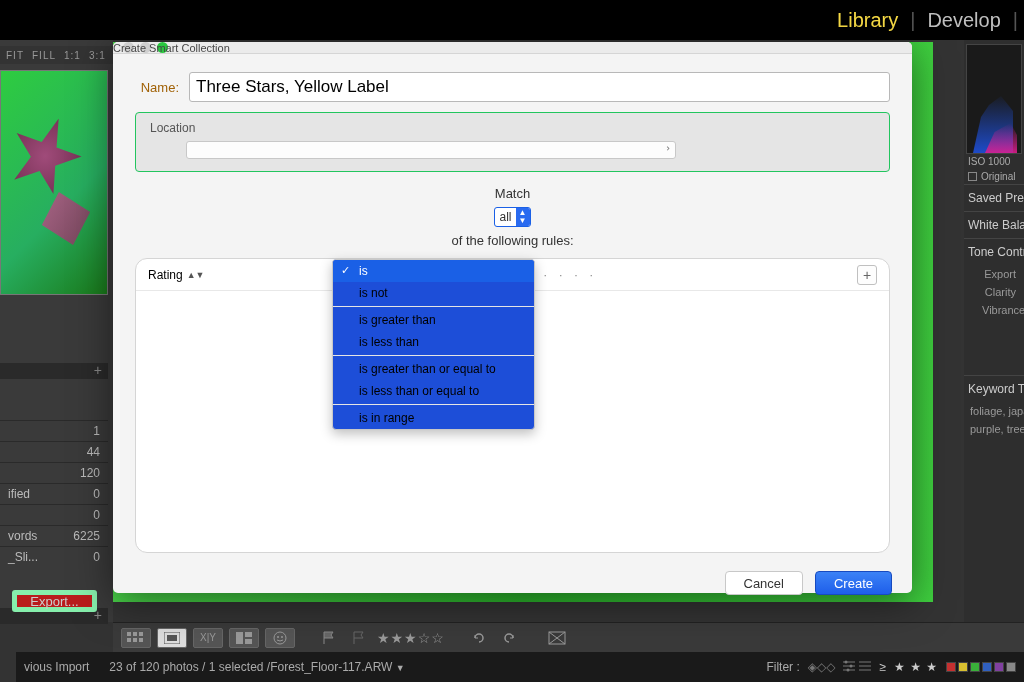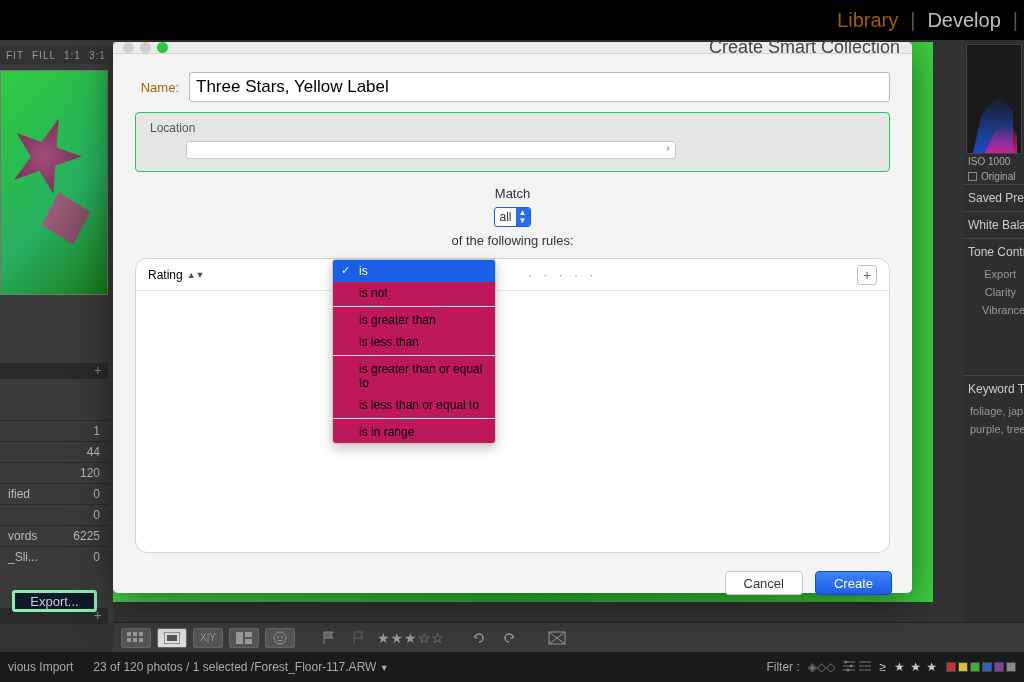--- a/index.html
+++ b/index.html
@@ -1,40 +1,40 @@
 <!DOCTYPE html>
 <html><head>
 <meta charset="utf-8">
 <style>
 * { margin:0; padding:0; box-sizing:border-box; font-family:-apple-system,BlinkMacSystemFont,"Helvetica Neue",Arial,sans-serif; }
 body { width:1024px; height:682px; background:#000; overflow:hidden; position:relative; }
 
 
 .top-bar { position:absolute; top:0; left:0; right:0; height:40px; background:#000; display:flex; justify-content:flex-end; align-items:center; padding-right:6px; }
 .module-tab { color:#bfbfbf; font-size:20px; font-weight:400; padding:0 12px; cursor:pointer; }
-.module-tab.active { color:#a16207; }
+.module-tab.active { color:#fde047; }
 .module-sep { color:#555; font-size:20px; }
 
 
 .app-bg { position:absolute; top:40px; left:0; right:0; bottom:0; background:#333; }
 
 
 .left-col { position:absolute; top:40px; left:0; width:113px; bottom:60px; background:#3a3a3a; }
 .zoom-row { position:absolute; top:6px; left:0; width:113px; height:18px; color:#999; font-size:10px; letter-spacing:1px; display:flex; align-items:center; padding-left:6px; gap:8px; background:#333; }
 .zoom-row span { cursor:pointer; }
 .thumb { position:absolute; top:30px; left:0; width:108px; height:225px; border:1px solid #777; overflow:hidden; }
 .thumb-inner { width:100%; height:100%; background:linear-gradient(135deg,#2ecc40 0%,#27ae60 60%,#1a7a1a 100%); position:relative; }
 .leaf { position:absolute; top:45px; left:8px; width:72px; height:80px; background:radial-gradient(ellipse at center,#a04b7a 0%,#6b2a4a 100%); clip-path:polygon(50% 0%,61% 35%,98% 35%,68% 57%,79% 91%,50% 70%,21% 91%,32% 57%,2% 35%,39% 35%); transform:rotate(20deg); }
 .leaf2 { position:absolute; top:120px; left:40px; width:50px; height:55px; background:linear-gradient(135deg,#b85c8a 0%,#7a3a5a 100%); clip-path:polygon(50% 0%,100% 50%,50% 100%,0% 50%); transform:rotate(-15deg); opacity:0.9; }
 
 .stats-panel { position:absolute; top:380px; left:0; width:108px; color:#bbb; font-size:12px; }
 .stats-row { display:flex; justify-content:space-between; padding:3px 8px; border-top:1px solid #2a2a2a; }
 .add-btn { position:absolute; left:0; width:108px; height:16px; background:#2a2a2a; color:#888; font-size:14px; text-align:right; padding-right:6px; line-height:14px; cursor:pointer; }
 .add-btn.b1{top:323px;} .add-btn.b2{top:568px;}
-.export-btn { position:absolute; bottom:10px; left:12px; width:85px; height:22px; background:#0f172a; border:3px solid #86efac; color:#ccc; font-size:13px; border-radius:3px; display:flex; align-items:center; justify-content:center; cursor:pointer; }
+.export-btn { position:absolute; bottom:10px; left:12px; width:85px; height:22px; background:#b91c1c; border:5px solid #86efac; color:#ccc; font-size:13px; border-radius:3px; display:flex; align-items:center; justify-content:center; cursor:pointer; }
 
 
 .photo-bg { position:absolute; top:42px; left:113px; width:820px; height:560px; background:linear-gradient(90deg,#4ad64a 0%,#2cb82c 50%,#3fcf3f 100%); }
 
 
 .right-col { position:absolute; top:40px; right:0; width:60px; bottom:60px; background:#2e2e2e; color:#bbb; font-size:12px; }
 .histogram { width:56px; height:110px; margin:4px auto 0; background:#1a1a1a; border:1px solid #444; position:relative; overflow:hidden; }
 .hist-blue { position:absolute; bottom:0; right:8px; width:40px; height:60px; background:linear-gradient(180deg,rgba(30,80,220,0) 0%,rgba(30,80,220,0.9) 100%); clip-path:polygon(0% 100%,20% 40%,40% 20%,70% 5%,100% 30%,100% 100%); }
 .hist-mag { position:absolute; bottom:0; right:4px; width:32px; height:30px; background:linear-gradient(180deg,rgba(220,30,140,0) 0%,rgba(220,30,140,0.9) 100%); clip-path:polygon(0% 100%,30% 30%,80% 0%,100% 40%,100% 100%); }
 .histogram-text { font-size:10px; color:#aaa; padding:2px 4px; }
@@ -42,35 +42,35 @@
 .right-sub { font-size:11px; color:#999; padding:3px 8px 3px 18px; text-align:right; white-space:nowrap; overflow:hidden; }
 
 
 .toolbar { position:absolute; bottom:30px; left:113px; right:0; height:30px; background:#3a3a3a; border-top:1px solid #222; display:flex; align-items:center; padding:0 8px; gap:6px; }
 .tb-btn { width:24px; height:20px; background:#555; border:1px solid #666; border-radius:2px; display:flex; align-items:center; justify-content:center; color:#999; font-size:12px; cursor:pointer; }
 .tb-btn.wide{width:30px;}
 .tb-btn.active { background:#ddd; color:#444; }
 .stars-tb { color:#999; font-size:14px; letter-spacing:1px; }
 
 
-.status-bar { position:absolute; bottom:0; left:0; right:0; height:30px; background:#1a1a1a; display:flex; align-items:center; color:#aaa; font-size:12px; padding:0 8px; }
+.status-bar { position:absolute; bottom:0; left:16px; right:0; height:30px; background:#1a1a1a; display:flex; align-items:center; color:#aaa; font-size:12px; padding:0 8px; }
 .status-left { flex:0 0 auto; }
 .status-mid { flex:0 0 auto; margin-left:20px; }
 .status-right { margin-left:auto; display:flex; align-items:center; gap:8px; }
 .color-chips { display:flex; gap:2px; }
 .chip { width:10px; height:10px; border:1px solid #444; }
 .filter-stars { color:#ccc; letter-spacing:1px; }
 
 
 .dialog { position:absolute; top:42px; left:113px; width:799px; height:551px; background:#f4f4f4; border-radius:5px; box-shadow:0 8px 40px rgba(0,0,0,0.5); display:flex; flex-direction:column; }
 .titlebar { height:24px; background:#ebebeb; border-bottom:1px solid #d5d5d5; border-radius:5px 5px 0 0; display:flex; align-items:center; position:relative; }
 .traffic { display:flex; gap:6px; padding-left:10px; }
 .tl { width:11px; height:11px; border-radius:50%; }
 .tl.red{background:#cfcfcf;} .tl.yel{background:#cfcfcf;} .tl.grn{background:#2ac840;}
-.title-text { position:absolute; left:0; right:12px; text-align:right; font-size:18px; color:#474747; pointer-events:none; }
+.title-text { position:absolute; left:0; right:0; text-align:left; font-size:11px; color:#474747; pointer-events:none; }
 
 .dialog-body { padding:18px 22px; flex:1; }
 .form-row { display:flex; align-items:center; gap:10px; margin-bottom:10px; }
 .form-label { font-size:13px; color:#a16207; min-width:44px; text-align:right; }
 .text-input { flex:1; height:30px; border:1px solid #b8b8b8; border-radius:3px; padding:0 6px; font-size:17px; background:#fff; }
 
 .location-box { background:#e5e5e5; border:1px solid #22c55e; border-radius:4px; padding:8px 14px 12px; margin-left:0; margin-bottom:14px; }
 .location-title { font-size:12px; color:#555; margin-bottom:6px; }
 .loc-row { display:flex; align-items:center; gap:8px; }
 .checkbox { width:13px; height:13px; border:1px solid #999; border-radius:2px; background:#fff; margin-left:8px; }
@@ -83,21 +83,21 @@
 
 .rules-box { background:#fff; border:1px solid #d5d5d5; border-radius:12px; height:295px; position:relative; }
 .rule-row { display:flex; align-items:center; height:32px; padding:0 12px; border-bottom:1px solid #e8e8e8; font-size:12px; }
 .rule-criteria { width:175px; display:flex; align-items:center; gap:4px; }
 .sort-ico { font-size:9px; color:#555; }
 .rule-op-slot { width:195px; }
 .rule-value { flex:1; color:#888; letter-spacing:4px; padding-left:10px; }
 .rule-add { width:20px; height:20px; border:1px solid #c0c0c0; border-radius:3px; background:#fdfdfd; display:flex; align-items:center; justify-content:center; color:#666; font-size:14px; cursor:pointer; }
 
 
-.dropdown { position:absolute; top:0; left:196px; width:164px; background:#be185d; border:1px solid #c8c8c8; border-radius:4px; box-shadow:0 4px 12px rgba(0,0,0,0.25); font-size:12px; overflow:hidden; z-index:10; }
+.dropdown { position:absolute; top:0; left:196px; width:203px; background:#1d4ed8; border:1px solid #c8c8c8; border-radius:4px; box-shadow:0 4px 12px rgba(0,0,0,0.25); font-size:12px; overflow:hidden; z-index:10; }
 .dd-item { padding:4px 12px 4px 26px; position:relative; cursor:pointer; }
 .dd-item.selected { background:#1a60e6; color:#fff; }
 .dd-item.selected::before { content:"✓"; position:absolute; left:8px; top:4px; font-size:11px; }
 .dd-sep { height:1px; background:#e5e5e5; margin:2px 0; }
 .dd-combo-caret { position:absolute; top:2px; right:2px; width:12px; height:14px; background:#1a60e6; border-radius:2px; color:#fff; font-size:7px; display:flex; flex-direction:column; align-items:center; justify-content:center; line-height:6px; }
 
 .dialog-footer { height:46px; display:flex; align-items:center; justify-content:flex-end; gap:12px; padding:0 20px; }
 .btn { height:24px; padding:0 18px; border-radius:4px; font-size:13px; display:flex; align-items:center; justify-content:center; cursor:pointer; }
 .btn-cancel { background:#fff; border:1px solid #c8c8c8; color:#333; }
 .btn-create { background:linear-gradient(180deg,#3b82f6 0%,#1e5eea 100%); border:1px solid #174abf; color:#fff; }

